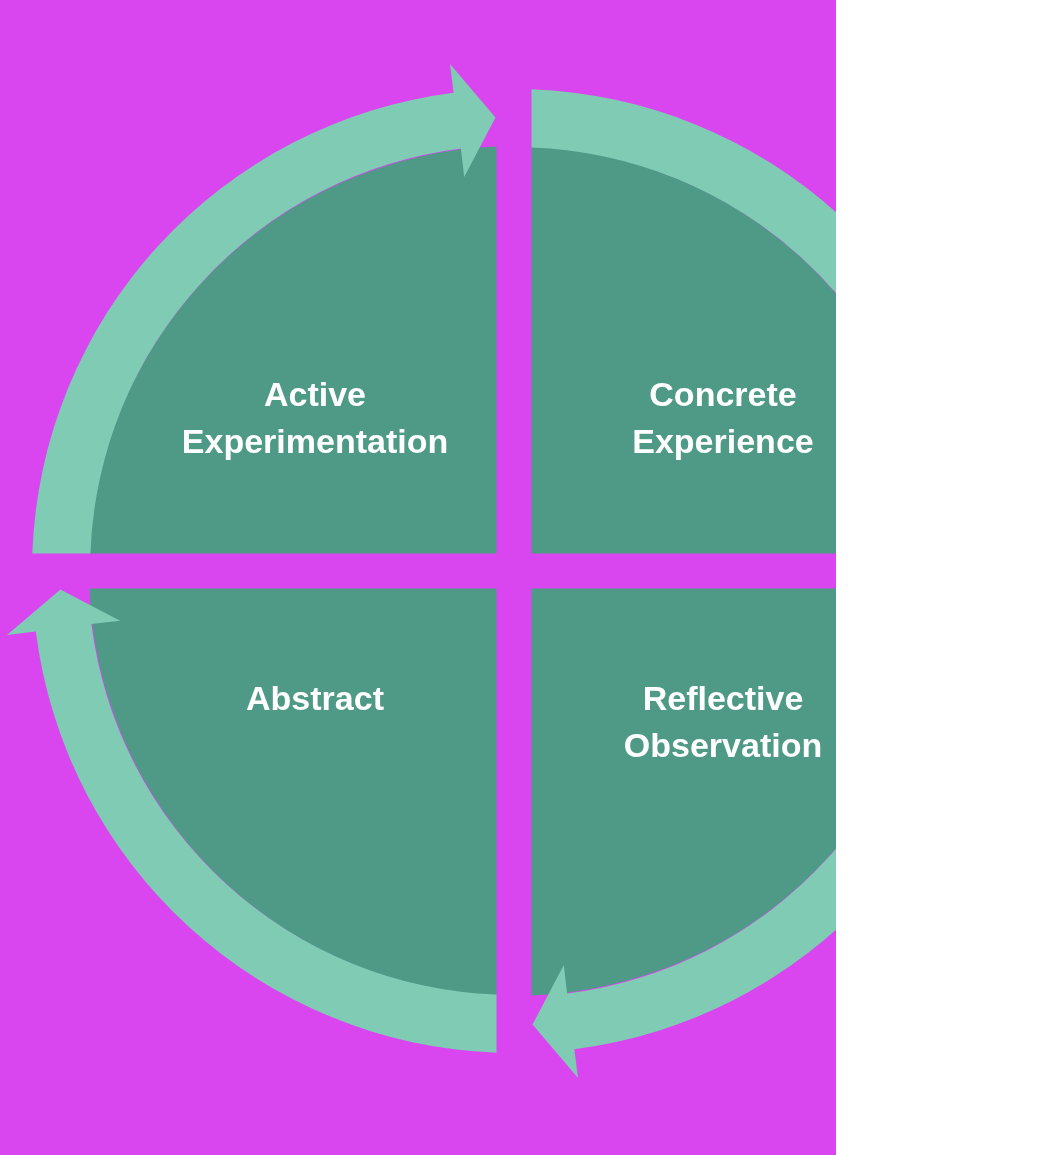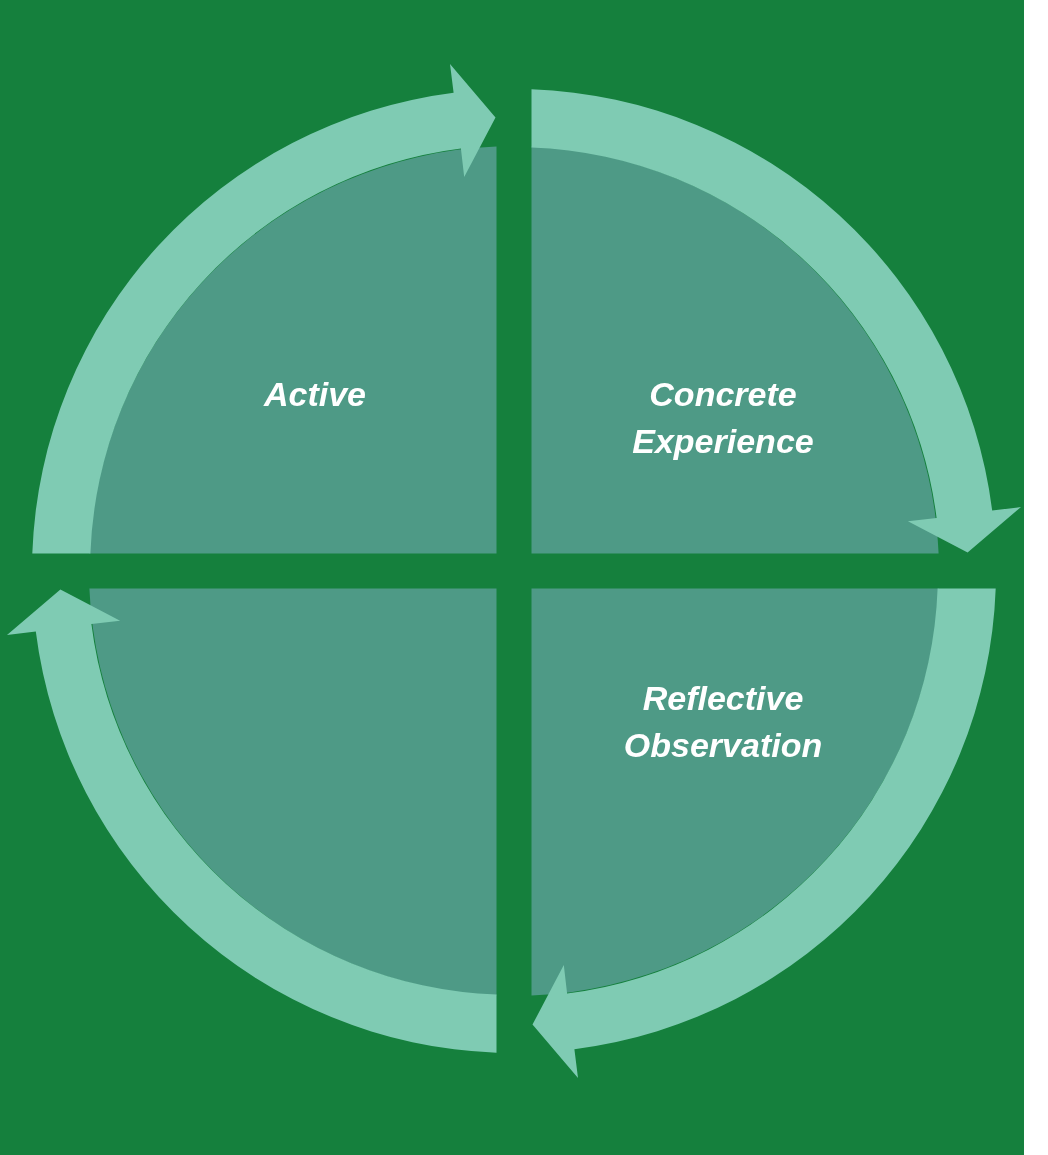--- a/index.html
+++ b/index.html
@@ -3,25 +3,24 @@
 <meta charset="utf-8">
 <style>
   html, body {
     margin: 0;
     padding: 0;
     background: #ffffff;
     font-family: "Liberation Sans", sans-serif;
   }
   .canvas {
     position: relative;
-    width: 1024px;
+    width: 836px;
     height: 1155px;
-    background: #15803d;
+    background: #d946ef;
     overflow: hidden;
-    font-style: italic;
   }
   .cycle-svg {
     position: absolute;
     left: 0;
     top: 0;
   }
   .label {
     position: absolute;
     width: 430px;
     text-align: center;
@@ -61,29 +60,30 @@
                A 424 424 0 0 0 531.5 147.4
                Z"></path>
       <use href="#arrow-band" transform="rotate(90 514 571)"></use>
       <use href="#arrow-band" transform="rotate(180 514 571)"></use>
       <use href="#arrow-band" transform="rotate(270 514 571)"></use>
     </g>
   </svg>
 
   <div class="label label-tl">
     <span>Active</span><br>
+    <span>Experimentation</span>
   </div>
 
   <div class="label label-tr">
     <span>Concrete</span><br>
     <span>Experience</span>
   </div>
 
   <div class="label label-br">
     <span>Reflective</span><br>
     <span>Observation</span>
   </div>
 
   <div class="label label-bl">
-    <br>
+    <span>Abstract</span><br>
   </div>
 
 </div>
 
 </body></html>

